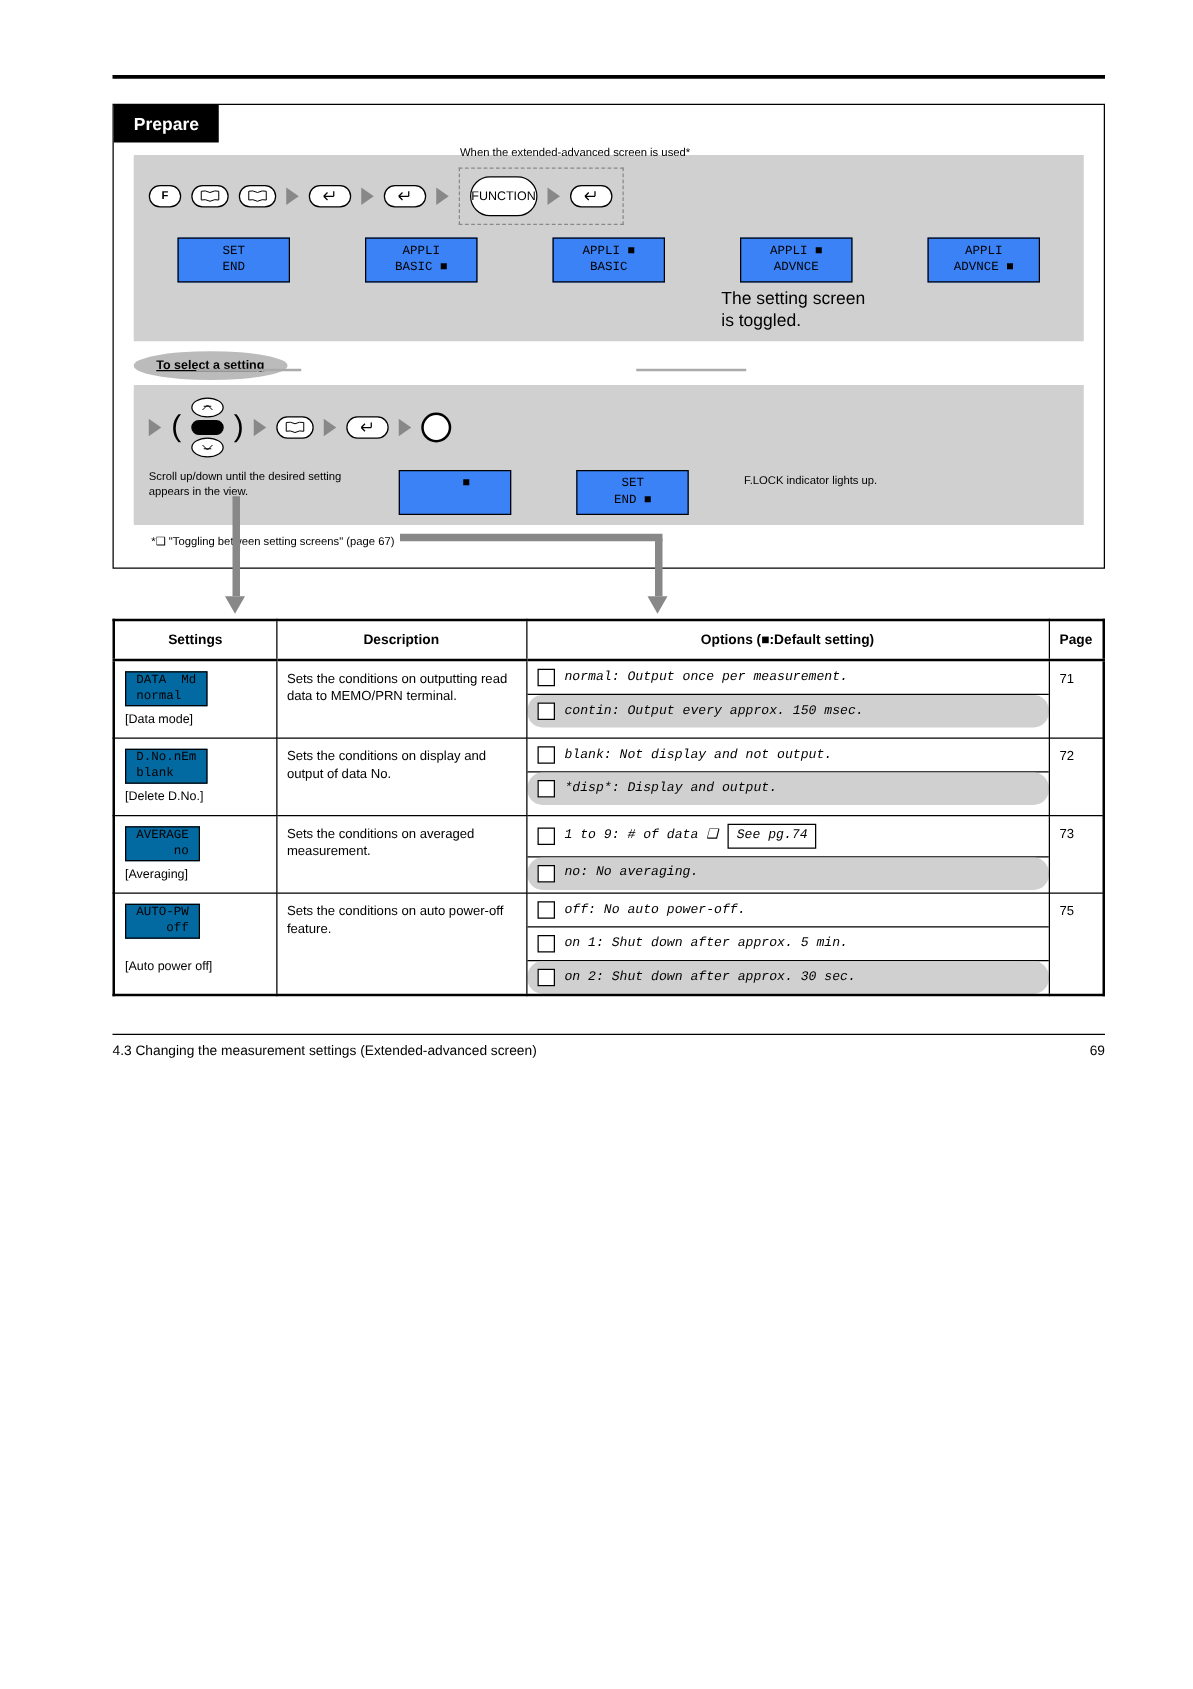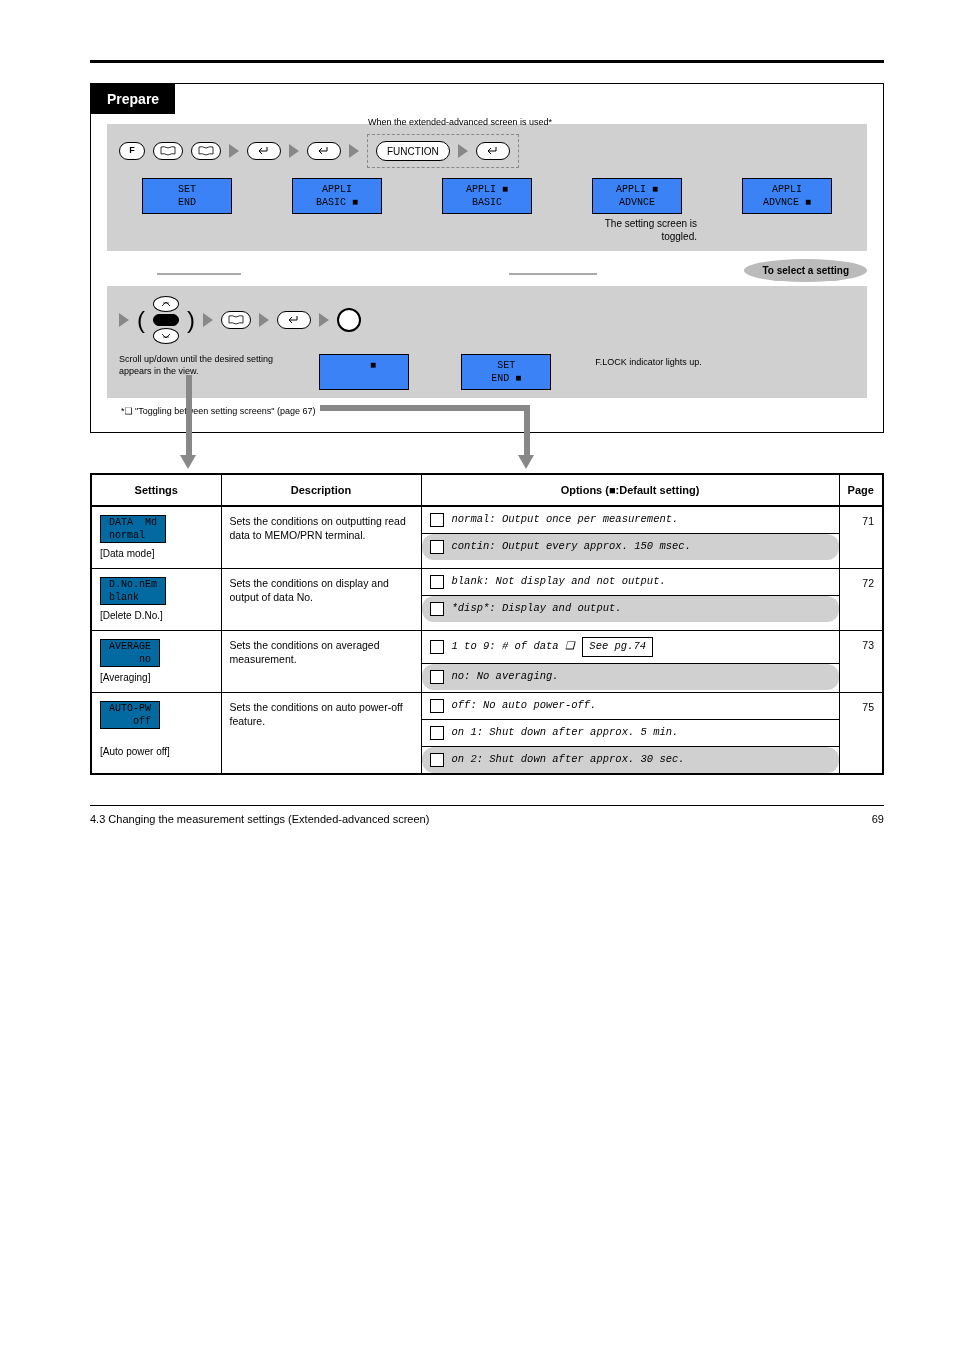--- a/index.html
+++ b/index.html
@@ -15,34 +15,34 @@
 
   .panel { border: 1px solid #000; padding: 0 16px 14px 16px; position: relative; }
   .panel-tab { position: absolute; top: 0; left: 0; background: #000; color: #fff; font-size: 14px; font-weight: bold; padding: 6px 16px; }
   .panel-inner { padding-top: 40px; }
 
   .gray-band { background: #d0d0d0; padding: 10px 12px 8px 12px; margin-bottom: 8px; }
   .flow-row { display: flex; align-items: center; gap: 8px; margin-bottom: 10px; flex-wrap: nowrap; }
   .flow-row .btn-pill { border: 1px solid #000; border-radius: 10px; background: #fff; font-size: 9px; padding: 1px 8px; display: inline-flex; align-items: center; justify-content: center; min-width: 26px; height: 18px; font-weight: bold; }
   .flow-row .btn-book { border: 1px solid #000; border-radius: 10px; background: #fff; width: 30px; height: 18px; display: inline-flex; align-items: center; justify-content: center; }
   .flow-row .btn-enter { border: 1px solid #000; border-radius: 18px; background: #fff; width: 34px; height: 18px; display: inline-flex; align-items: center; justify-content: center; }
-  .flow-row .btn-long { border: 1px solid #000; border-radius: 18px; background: #fff; height: 20px; display: inline-flex; align-items: center; justify-content: center; padding: 0 10px; white-space: nowrap; font-size: 10px; }
+  .flow-row .btn-long { border: 1px solid #000; border-radius: 18px; background: #fff; height: 32px; display: inline-flex; align-items: center; justify-content: center; padding: 0 0; white-space: nowrap; font-size: 10px; }
   .flow-row .arrow { width: 0; height: 0; border-top: 7px solid transparent; border-bottom: 7px solid transparent; border-left: 10px solid #888; }
   .dashed-box { border: 1px dashed #888; padding: 6px 8px; display: inline-flex; align-items: center; gap: 8px; position: relative; }
   .dashed-note { font-size: 9px; position: absolute; top: -18px; left: 0; right: 0; text-align: center; white-space: nowrap; }
 
   .flow-boxes { display: flex; gap: 14px; align-items: flex-start; }
   .flow-col { flex: 1; display: flex; flex-direction: column; align-items: center; }
   .disp-box { border: 1px solid #000; background: #3b82f6; padding: 4px 6px; font-family: "Courier New", monospace; font-size: 10px; min-width: 90px; text-align: center; white-space: pre; }
-  .caption { font-size: 10px; text-align: right; margin-top: 3px; max-width: 120px; }
+  .caption { font-size: 14px; text-align: left; margin-top: 3px; max-width: 120px; }
 
   .band-note { font-size: 9px; margin-left: 14px; }
 
   .oval-note { background: #bbb; border-radius: 50%; padding: 5px 18px; font-size: 10px; font-weight: bold; display: inline-block; white-space: nowrap; }
-  .oval-wrap { display: flex; justify-content: flex-end; position: relative; margin: 8px 0 4px 0; }
+  .oval-wrap { display: flex; justify-content: flex-start; position: relative; margin: 8px 0 4px 0; text-decoration: underline; }
   .oval-line-left { position: absolute; top: 14px; left: 50px; width: 84px; height: 2px; background: #aaa; }
   .oval-line-right { position: absolute; top: 14px; right: 270px; width: 88px; height: 2px; background: #aaa; }
 
   .flow2-col1-caption { font-size: 9px; text-align: center; max-width: 140px; margin-top: 3px; }
 
   .dial-btn { border: 2.5px solid #000; border-radius: 50%; width: 24px; height: 24px; background: #fff; display: inline-block; }
 
   .updown-group { display: inline-flex; flex-direction: column; align-items: center; gap: 2px; }
   .ud-btn { border: 1px solid #000; border-radius: 50%; background: #fff; width: 26px; height: 16px; display: flex; align-items: center; justify-content: center; font-size: 7px; }
   .ud-btn.mid { width: 26px; height: 12px; background: #000; border-radius: 6px; }
@@ -57,21 +57,21 @@
   table.settings th { border: 1px solid #000; border-bottom: 2px solid #000; font-size: 11px; font-weight: bold; padding: 8px 6px; text-align: center; vertical-align: middle; }
   table.settings td { border: 1px solid #000; font-size: 10.5px; padding: 0; vertical-align: top; }
   .cell-pad { padding: 8px 8px; }
   .cell-label-box { border: 1px solid #000; background: #0369a1; padding: 0 8px; font-family: "Courier New", monospace; font-size: 10px; display: inline-block; white-space: pre; }
   .sub-row { display: flex; align-items: center; gap: 8px; padding: 6px 8px; border-bottom: 1px solid #000; font-style: italic; }
   .sub-row:last-child { border-bottom: none; border-radius: 12px; }
   .sub-row.shaded { background: #d0d0d0; }
   .check { width: 14px; height: 14px; border: 1px solid #000; background: #fff; display: inline-block; flex: 0 0 14px; }
   .sub-label { font-family: "Courier New", monospace; font-size: 10.5px; }
   .see-pg { font-family: "Courier New", monospace; font-size: 10.5px; border: 1px solid #000; padding: 2px 6px; display: inline-block; }
-  .page-col { text-align: right; vertical-align: middle; font-size: 11px; }
+  .page-col { text-align: left; vertical-align: middle; font-size: 11px; }
 
   .footer { border-top: 1px solid #000; margin-top: 30px; padding-top: 6px; display: flex; justify-content: space-between; font-size: 11px; gap: 10px; }
 </style>
 </head>
 <body>
 
 <div class="page">
   <div class="rule"></div>
 
 

